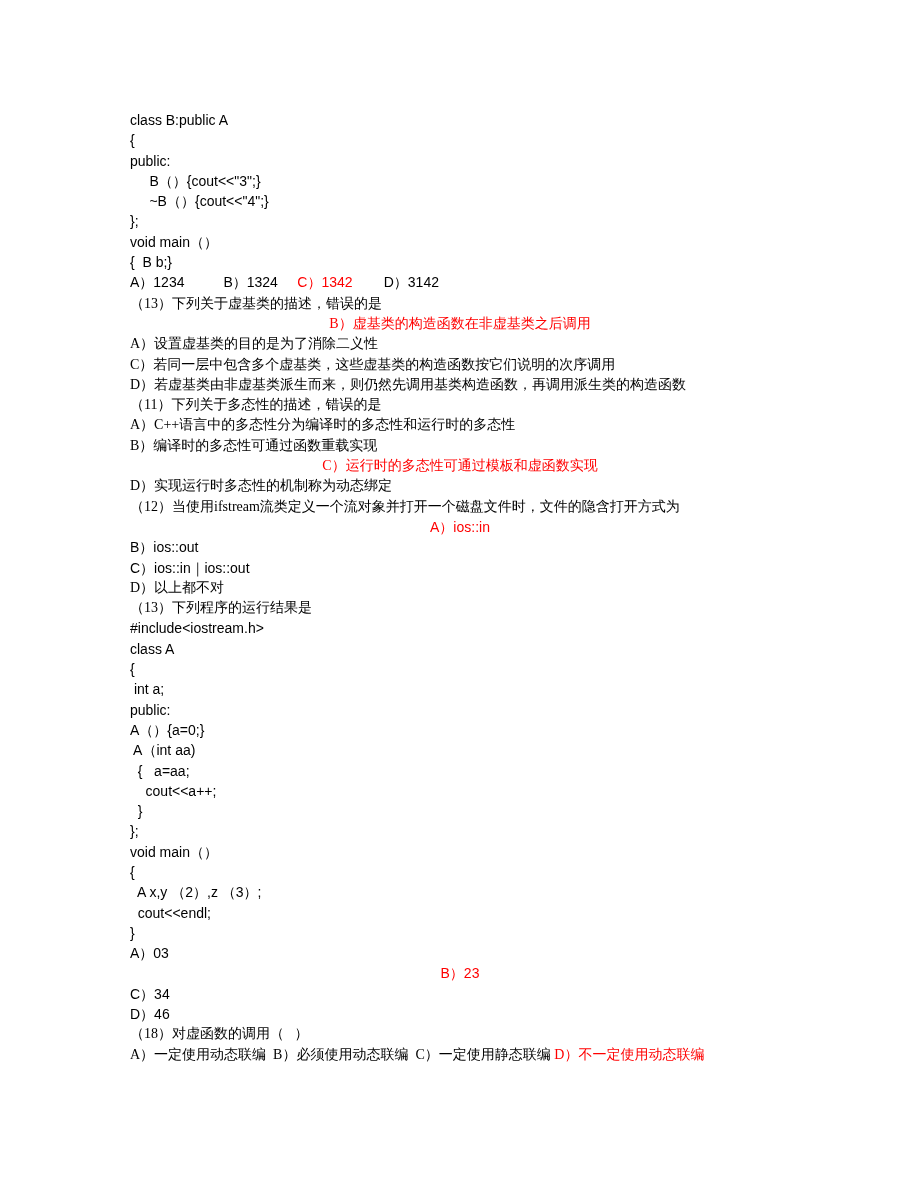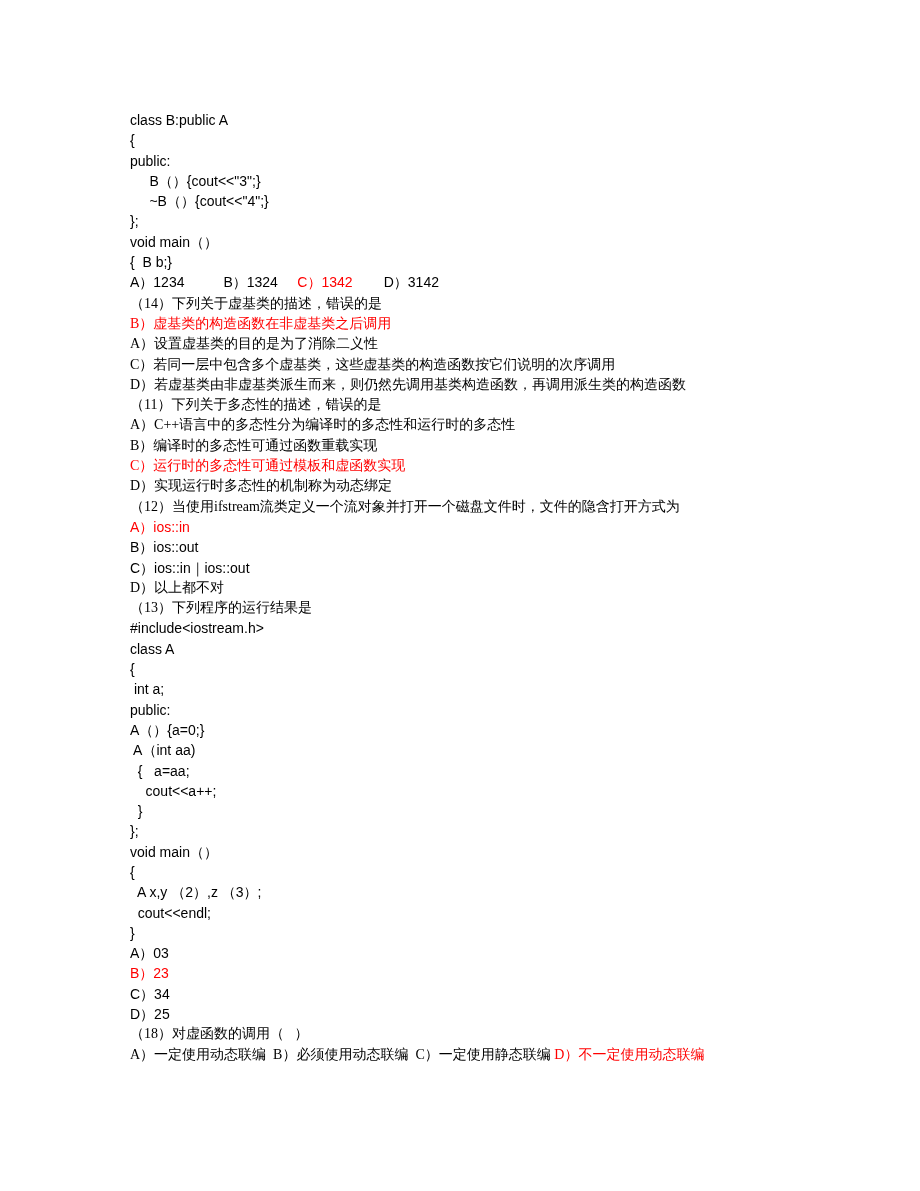--- a/index.html
+++ b/index.html
@@ -8,36 +8,36 @@
       line-height: 1.45;
       margin: 0;
       padding: 110px 130px 60px 130px;
       background: #fff;
       color: #000;
       width: 920px;
       box-sizing: border-box;
     }
     .line { white-space: pre; }
     .mono { font-family: Liberation Sans, sans-serif; font-size: 14px; }
-    .red { color: #ff0000; }
+    .red { color: #ff0000; text-align: center; }
   </style>
 </head>
 <body>
 
 <div id="content">
     <div class="line mono">class B:public A</div>
     <div class="line mono">{</div>
     <div class="line mono">public:</div>
     <div class="line mono">     B（）{cout&lt;&lt;"3";}</div>
     <div class="line mono">     ~B（）{cout&lt;&lt;"4";}</div>
     <div class="line mono">};</div>
     <div class="line mono">void main（）</div>
     <div class="line mono">{  B b;}</div>
     <div class="line "><span class="mono">A）1234          B）1324     </span><span class="mono red">C）1342</span><span class="mono">        D）3142</span></div>
-    <div class="line ">（14）下列关于虚基类的描述，错误的是</div>
+    <div class="line ">（13）下列关于虚基类的描述，错误的是</div>
     <div class="line red">B）虚基类的构造函数在非虚基类之后调用</div>
     <div class="line ">A）设置虚基类的目的是为了消除二义性</div>
     <div class="line ">C）若同一层中包含多个虚基类，这些虚基类的构造函数按它们说明的次序调用</div>
     <div class="line ">D）若虚基类由非虚基类派生而来，则仍然先调用基类构造函数，再调用派生类的构造函数</div>
     <div class="line ">（11）下列关于多态性的描述，错误的是</div>
     <div class="line ">A）C++语言中的多态性分为编译时的多态性和运行时的多态性</div>
     <div class="line ">B）编译时的多态性可通过函数重载实现</div>
     <div class="line red">C）运行时的多态性可通过模板和虚函数实现</div>
     <div class="line ">D）实现运行时多态性的机制称为动态绑定</div>
     <div class="line ">（12）当使用ifstream流类定义一个流对象并打开一个磁盘文件时，文件的隐含打开方式为</div>
@@ -58,16 +58,16 @@
     <div class="line mono">  }</div>
     <div class="line mono">};</div>
     <div class="line mono">void main（）</div>
     <div class="line mono">{</div>
     <div class="line mono">  A x,y （2）,z （3）;</div>
     <div class="line mono">  cout&lt;&lt;endl;</div>
     <div class="line mono">}</div>
     <div class="line mono">A）03</div>
     <div class="line mono red">B）23</div>
     <div class="line mono">C）34</div>
-    <div class="line mono">D）25</div>
+    <div class="line mono">D）46</div>
     <div class="line ">（18）对虚函数的调用（   ）</div>
     <div class="line "><span class="">A）一定使用动态联编  B）必须使用动态联编  C）一定使用静态联编 </span><span class="red">D）不一定使用动态联编</span></div>
   </div>
 
 </body></html>

